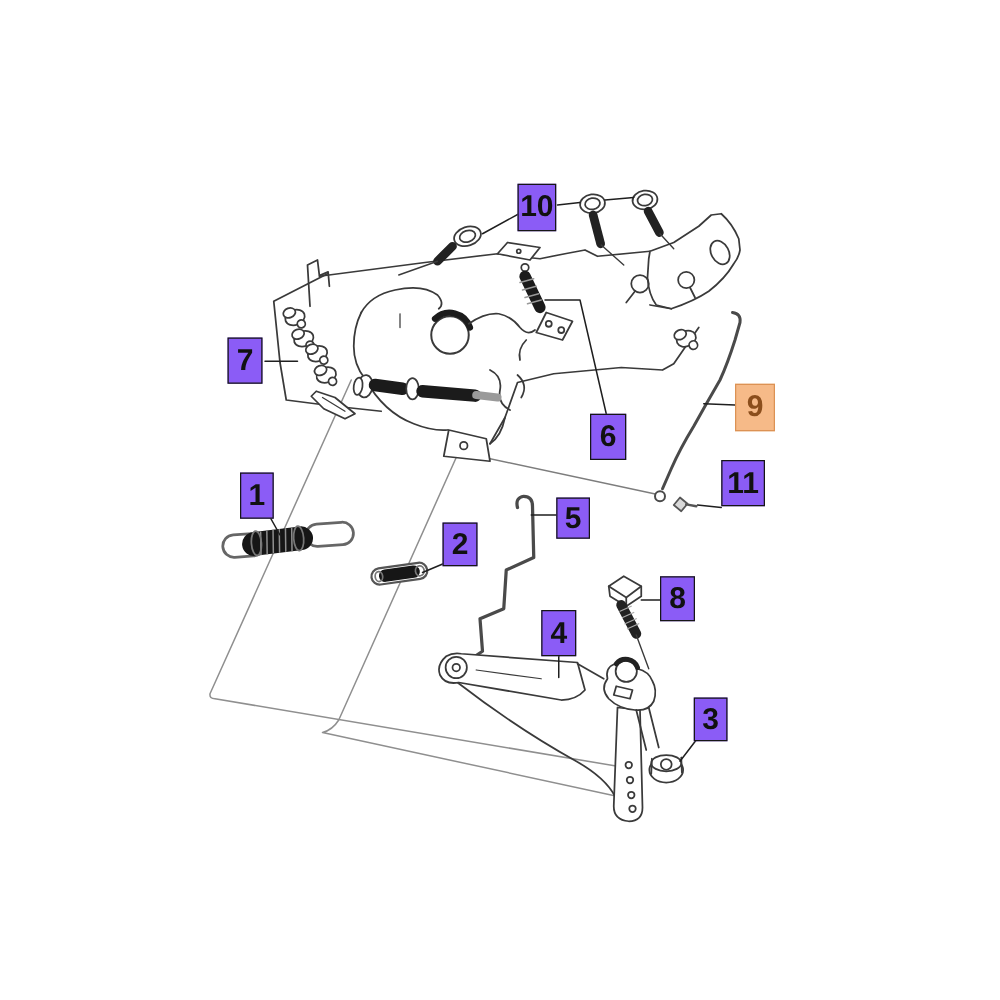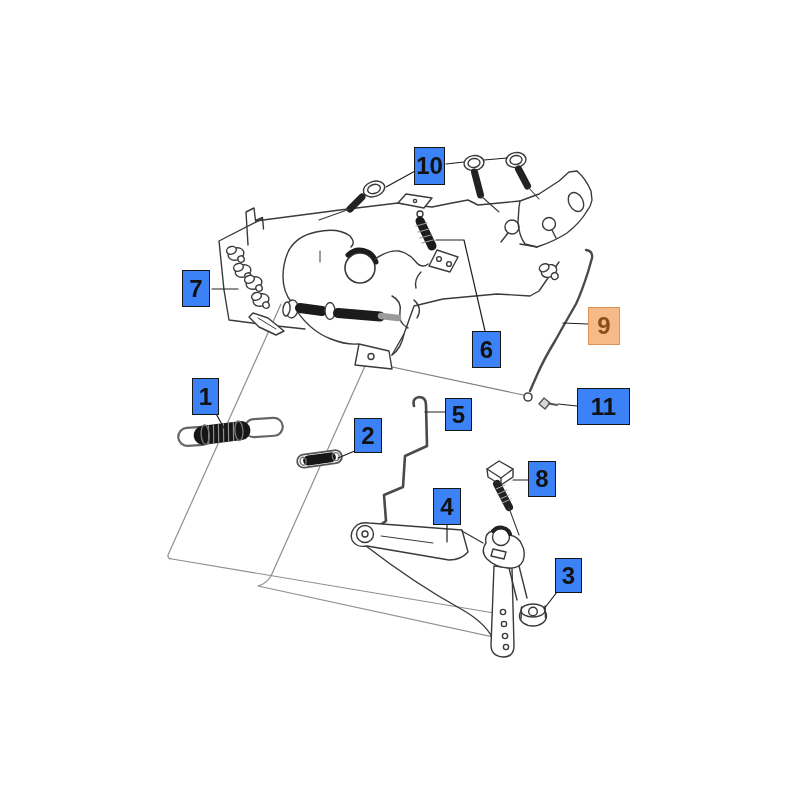--- a/index.html
+++ b/index.html
@@ -3,21 +3,21 @@
 <meta charset="utf-8">
 <style>
   html,body{margin:0;padding:0;background:#fff;}
   .stage{
     position:relative;width:800px;height:800px;background:#ffffff;overflow:hidden;
     font-family:"Liberation Sans",sans-serif;
   }
   .stage svg{position:absolute;left:0;top:0;}
   .callout{
     position:absolute;box-sizing:border-box;display:flex;align-items:center;justify-content:center;
-    background:#3b82f6;border:1.6px solid #161616;color:#111111;
+    background:#8b5cf6;border:1.6px solid #161616;color:#111111;
     font:700 24px/1 "Liberation Sans",sans-serif;cursor:pointer;user-select:none;
   }
   .callout.hl{background:#f6ba88;border-color:#dc9254;color:#8b4e1c;}
 </style>
 </head>
 <body>
 
 <div class="stage">
 
 <svg width="800" height="800" viewBox="0 0 800 800">
@@ -219,15 +219,15 @@
 <div class="callout" style="left:192px;top:378px;width:27px;height:37px;">1</div>
 <div class="callout" style="left:354px;top:418px;width:28px;height:35px;">2</div>
 <div class="callout" style="left:555px;top:558px;width:27px;height:35px;">3</div>
 <div class="callout" style="left:433px;top:488px;width:28px;height:37px;">4</div>
 <div class="callout" style="left:445px;top:398px;width:27px;height:33px;">5</div>
 <div class="callout" style="left:472px;top:331px;width:29px;height:37px;">6</div>
 <div class="callout" style="left:182px;top:270px;width:28px;height:37px;">7</div>
 <div class="callout" style="left:528px;top:461px;width:28px;height:36px;">8</div>
 <div class="callout hl" style="left:588px;top:307px;width:32px;height:38px;">9</div>
 <div class="callout" style="left:414px;top:147px;width:31px;height:38px;">10</div>
-<div class="callout" style="left:577px;top:388px;width:53px;height:37px;">11</div>
+<div class="callout" style="left:577px;top:368px;width:35px;height:37px;">11</div>
 
 </div>
 
 </body></html>

